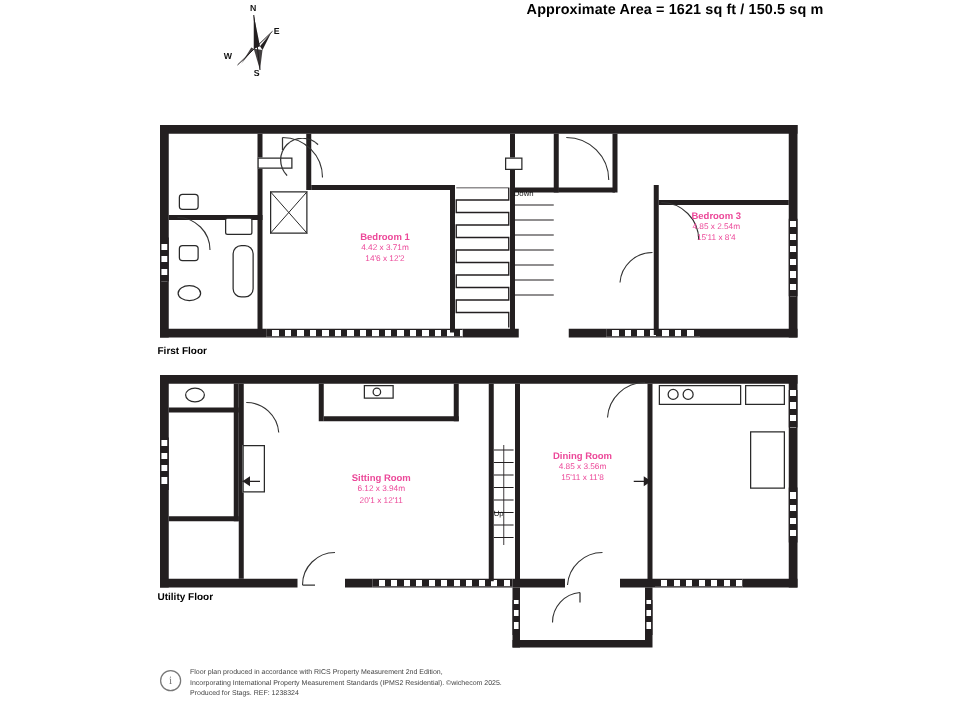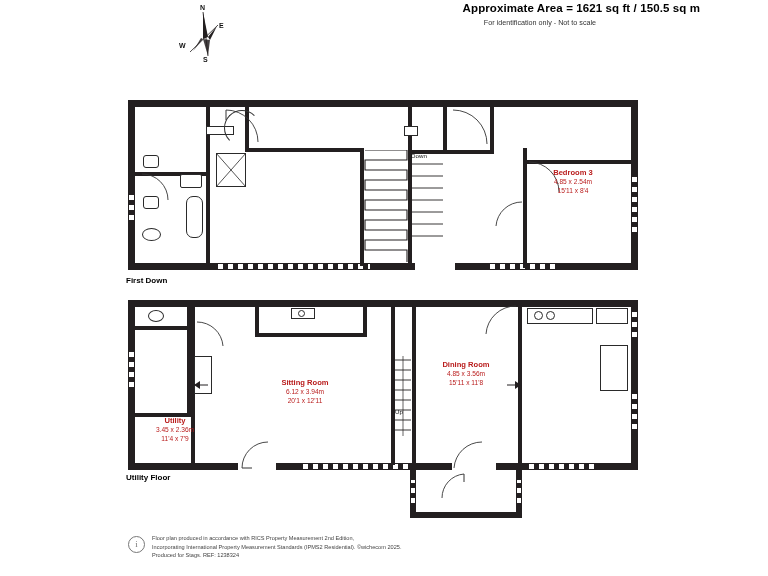--- a/index.html
+++ b/index.html
@@ -23,21 +23,20 @@
     top: 2px;
     width: 320px;
     text-align: center;
   }
   #area-title {
     font-size: 11.5px;
     font-weight: bold;
     letter-spacing: 0.1px;
     color: #000;
     white-space: nowrap;
-    text-align: right;
   }
   #area-subtitle {
     font-size: 7.2px;
     color: #333;
     margin-top: 4px;
     white-space: nowrap;
   }
 
   
   #compass {
@@ -57,21 +56,21 @@
   #compass .lbl.s { left: 33px; top: 52px; }
   #compass .lbl.w { left: 9px; top: 38px; }
 
   
   .wall { background: #231f20; position: absolute; }
   .thinwall { background: #231f20; position: absolute; }
   .label {
     position: absolute;
     text-align: center;
     line-height: 1.32;
-    color: #b91c1c;
+    color: #ec4899;
   }
   .label .rname {
     font-size: 7.6px;
     font-weight: bold;
     display: block;
     white-space: nowrap;
   }
   .label .rdim {
     font-size: 6.6px;
     display: block;
@@ -157,21 +156,20 @@
     font-size: 9px;
     font-family: "Liberation Serif", serif;
     color: #777;
   }
 </style>
 </head>
 <body>
 
 <div class="abs" id="header-area">
   <div id="area-title">Approximate Area = 1621 sq ft / 150.5 sq m</div>
-  <div id="area-subtitle">For identification only - Not to scale</div>
 </div>
 
 <div class="abs" id="compass">
   <svg width="70" height="70" viewBox="0 0 70 70">
     <polygon points="33,8 38,33 33,35" fill="#231f20"></polygon>
     <polygon points="38,33 47,22 40,36" fill="#231f20"></polygon>
     <polygon points="33,35 23,47 31,34" fill="#231f20" opacity="0.85"></polygon>
     <polygon points="33,35 40,36 38,52" fill="#231f20" opacity="0.85"></polygon>
     <line x1="33" y1="8" x2="38" y2="52" stroke="#231f20" stroke-width="0.8"></line>
     <line x1="20" y1="48" x2="48" y2="21" stroke="#231f20" stroke-width="0.8"></line>
@@ -252,29 +250,34 @@
   </svg>
   <svg class="abs" style="left:140px; top:172px;" width="36" height="32">
     <path d="M2,2 A26,26 0 0 1 28,28" fill="none" stroke="#333" stroke-width="0.9"></path>
   </svg>
   <svg class="abs" style="left:492px; top:200px;" width="32" height="30">
     <path d="M30,2 A26,26 0 0 0 4,26" fill="none" stroke="#333" stroke-width="0.9"></path>
   </svg>
 
   <div class="minilabel" style="left:411px; top:152px;">Down</div>
 
+  <div class="label" style="left:238px; top:185px; width:140px;">
+    <span class="rname">Bedroom 1</span>
+    <span class="rdim">4.42 x 3.71m</span>
+    <span class="rdim">14'6 x 12'2</span>
+  </div>
 
 
   <div class="label" style="left:518px; top:168px; width:110px;">
     <span class="rname">Bedroom 3</span>
     <span class="rdim">4.85 x 2.54m</span>
     <span class="rdim">15'11 x 8'4</span>
   </div>
 
-  <div class="floor-label" style="left:126px; top:276px;">First Down</div>
+  <div class="floor-label" style="left:126px; top:276px;">First Floor</div>
 </div>
 
 <div class="abs" id="ground-floor-plan" style="left:0;top:290px;width:768px;height:240px;">
 
   <div class="wall" style="left:128px; top:10px; width:510px; height:7px;"></div>
   <div class="wall" style="left:128px; top:10px; width:7px; height:170px;"></div>
   <div class="wall" style="left:631px; top:10px; width:7px; height:170px;"></div>
   <div class="wall" style="left:128px; top:173px; width:110px; height:7px;"></div>
   <div class="wall" style="left:276px; top:173px; width:22px; height:7px;"></div>
   <div class="wall" style="left:410px; top:173px; width:42px; height:7px;"></div>
@@ -363,25 +366,20 @@
     <span class="rdim">20'1 x 12'11</span>
   </div>
 
   <div class="label" style="left:410px; top:70px; width:112px;">
     <span class="rname">Dining Room</span>
     <span class="rdim">4.85 x 3.56m</span>
     <span class="rdim">15'11 x 11'8</span>
   </div>
 
 
-  <div class="label" style="left:137px; top:126px; width:76px;">
-    <span class="rname">Utility</span>
-    <span class="rdim">3.45 x 2.36m</span>
-    <span class="rdim">11'4 x 7'9</span>
-  </div>
 
   <div class="floor-label" style="left:126px; top:183px;">Utility Floor</div>
 </div>
 
 <div class="abs" id="footer">
   <div id="footer-icon">
       <span>i</span>
     </div>
   <div id="footer-text">Floor plan produced in accordance with RICS Property Measurement 2nd Edition,
 Incorporating International Property Measurement Standards (IPMS2 Residential).  ©wichecom 2025.

